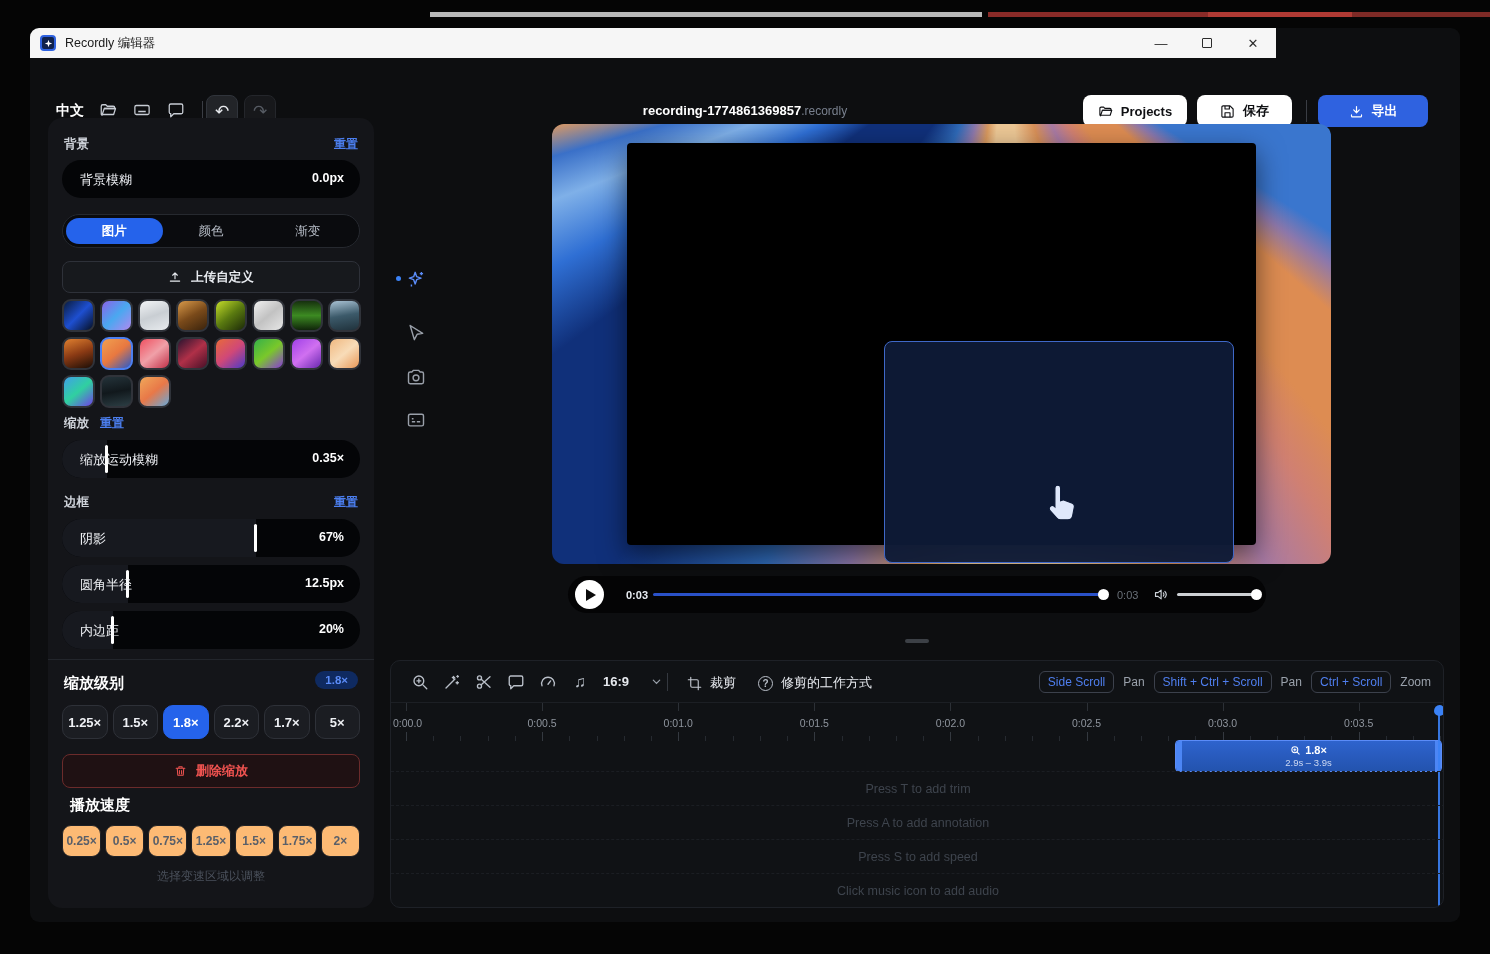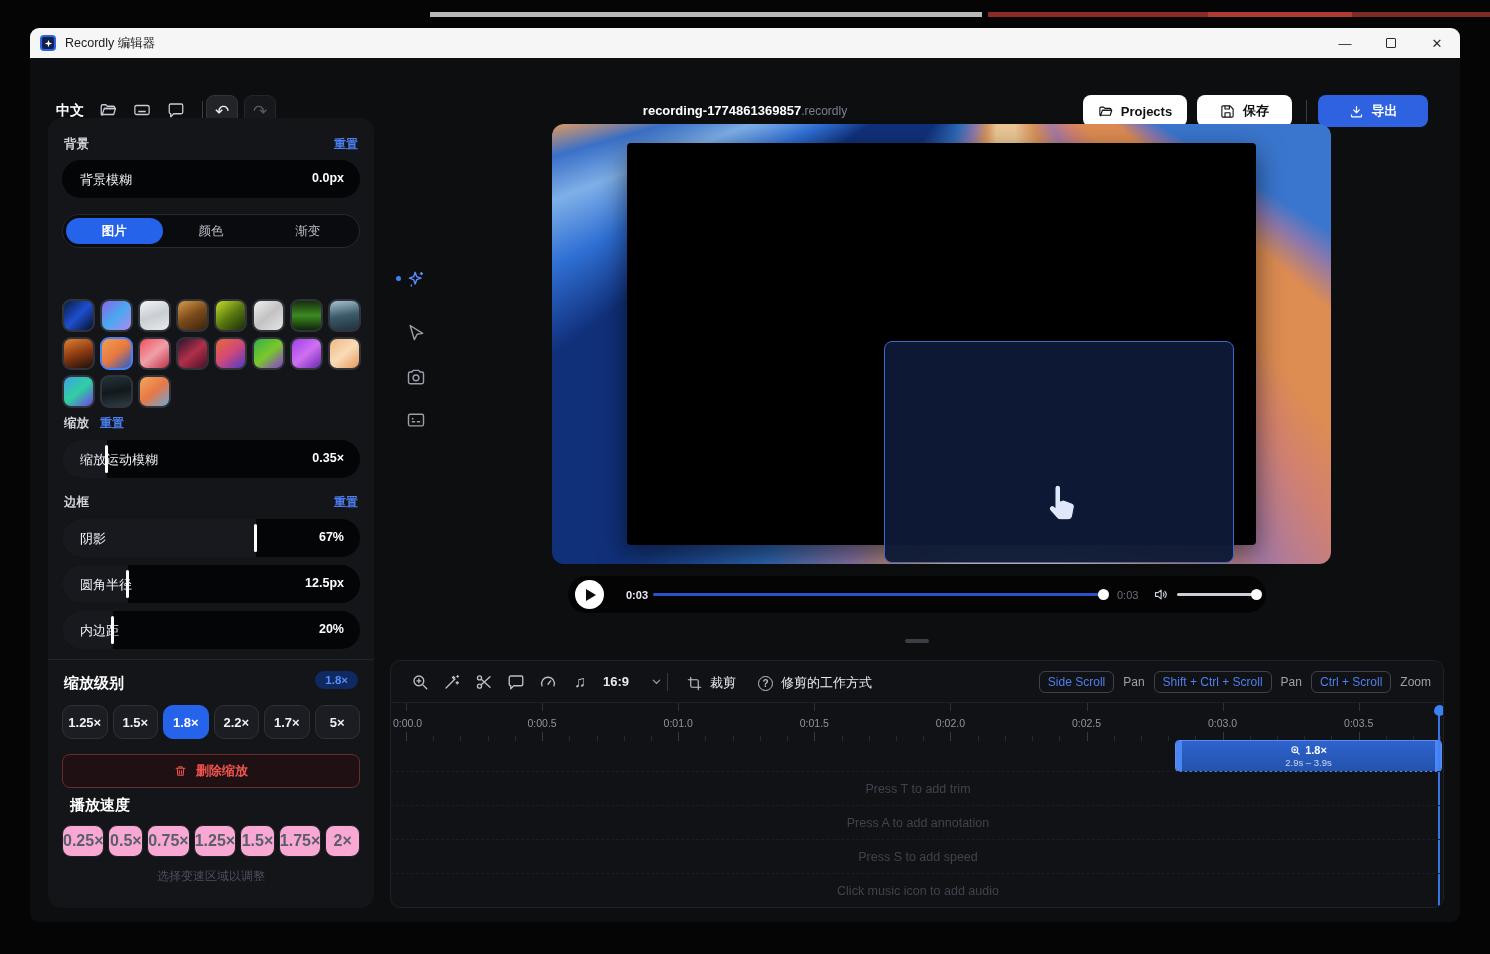--- a/index.html
+++ b/index.html
@@ -8,21 +8,21 @@
   .stage { position:relative; width:1490px; height:954px; background:#050505; overflow:hidden; }
 
   
   .top-strip { position:absolute; top:12px; left:0; width:1490px; height:5px; }
   .top-strip .seg { position:absolute; top:0; height:5px; }
 
   .window { position:absolute; left:30px; top:28px; width:1430px; height:894px;
             background:#0d0e10; border-radius:9px; overflow:hidden; }
 
   
-  .titlebar { position:absolute; left:0; top:0; width:1430px; height:30px; background:#f6f6f6;
+  .titlebar { position:absolute; left:0; top:0; width:1246px; height:30px; background:#f6f6f6;
               display:flex; align-items:center; }
   .app-icon { width:16px; height:16px; margin-left:10px; border:2px solid #2f62e0; border-radius:4px;
               background:#10224d; display:flex; align-items:center; justify-content:center; }
   .app-icon svg { width:9px; height:9px; }
   .titlebar .title { margin-left:9px; font-size:12.5px; color:#1b1b1b; }
   .win-controls { position:absolute; right:0; top:0; height:30px; display:flex; }
   .win-btn { width:46px; height:30px; display:flex; align-items:center; justify-content:center;
              color:#2c2c2c; font-size:13px; cursor:default; }
   .win-btn .box { width:10px; height:10px; border:1.2px solid #2c2c2c; border-radius:1px; }
 
@@ -71,21 +71,21 @@
   .thumb.selected { border-color:#4c7ff0; }
   .divider { position:absolute; left:0; width:326px; height:1px; background:#23262c; }
   .big-head { position:absolute; left:16px; font-size:15px; font-weight:bold; color:#fff; }
   .zl-badge { position:absolute; right:16px; padding:3px 10px; border-radius:10px; background:#0f2a60;
               color:#5b8cf8; font-size:11.5px; font-weight:bold; }
   .opt-row { position:absolute; left:14px; display:flex; gap:5px; }
   .opt-btn { height:34px; flex:1; display:flex; align-items:center; justify-content:center;
              background:#1b1d22; border:1px solid #2e3138; border-radius:10px; color:#eef0f4;
              font-size:13px; font-weight:bold; }
   .opt-btn.active { background:#2563eb; border-color:#2563eb; color:#fff; }
-  .opt-btn.dim { height:32px; background:#f9a8d4; border-color:#1f2126; color:#595f69; font-size:16px; border-radius:9px; }
+  .opt-btn.dim { height:32px; background:#fdba74; border-color:#1f2126; color:#595f69; font-size:12px; border-radius:9px; }
   .delete-btn { position:absolute; left:14px; width:298px; height:34px; border-radius:8px;
                 background:#1f1113; border:1px solid #6b2b2b; color:#ef5350; font-size:13px;
                 font-weight:bold; display:flex; align-items:center; justify-content:center; gap:9px; }
   .delete-btn svg { width:13px; height:14px; }
   .speed-hint { position:absolute; left:0; width:326px; text-align:center; font-size:12px; color:#4a505b; }
 
   
   .rail-dot { position:absolute; left:366px; top:248px; width:5px; height:5px; border-radius:50%; background:#3b82f6; }
   .rail-icon { position:absolute; left:376px; width:20px; height:20px; color:#9aa0aa; }
   .rail-icon svg { width:20px; height:20px; }
@@ -252,20 +252,26 @@
         <span class="lab">背景模糊</span>
         <span class="val">0.0px</span>
       </div>
 
       <div class="bg-tabs" id="bg-tabs">
           <div class="bg-tab active">图片</div>
           <div class="bg-tab">颜色</div>
           <div class="bg-tab">渐变</div>
         </div>
 
+      <div class="upload-btn">
+        <svg viewBox="0 0 24 24" fill="none" stroke="currentColor" stroke-width="1.9" stroke-linecap="round" stroke-linejoin="round">
+            <path d="M12 15V5m-4 4l4-4 4 4M4 19h16"></path>
+          </svg>
+        <span>上传自定义</span>
+      </div>
 
       <div class="thumb-grid" id="thumb-grid">
           <div class="thumb" style="background: linear-gradient(135deg, rgb(10, 28, 62), rgb(30, 79, 208), rgb(6, 16, 36));"></div>
           <div class="thumb" style="background: linear-gradient(135deg, rgb(138, 99, 232), rgb(74, 168, 240), rgb(176, 136, 240));"></div>
           <div class="thumb" style="background: linear-gradient(160deg, rgb(242, 244, 246), rgb(201, 206, 211), rgb(232, 235, 238));"></div>
           <div class="thumb" style="background: linear-gradient(150deg, rgb(217, 154, 74), rgb(122, 74, 26), rgb(58, 35, 12));"></div>
           <div class="thumb" style="background: linear-gradient(140deg, rgb(197, 221, 42), rgb(90, 122, 16), rgb(28, 42, 8));"></div>
           <div class="thumb" style="background: linear-gradient(140deg, rgb(240, 240, 240), rgb(194, 194, 194), rgb(230, 230, 230));"></div>
           <div class="thumb" style="background: linear-gradient(rgb(22, 48, 14), rgb(60, 138, 34), rgb(16, 37, 10));"></div>
           <div class="thumb" style="background: linear-gradient(170deg, rgb(169, 194, 212), rgb(60, 90, 106), rgb(32, 50, 60));"></div>

